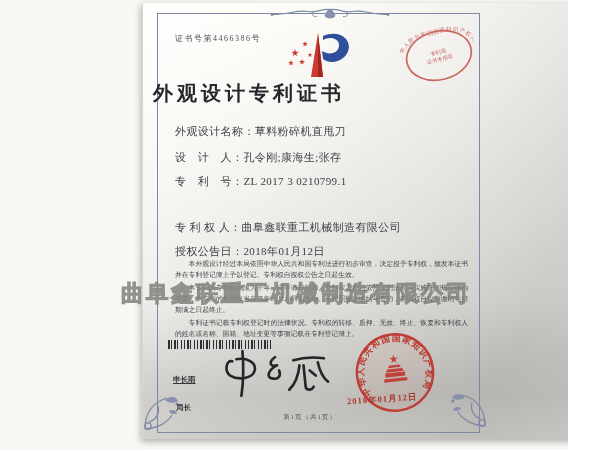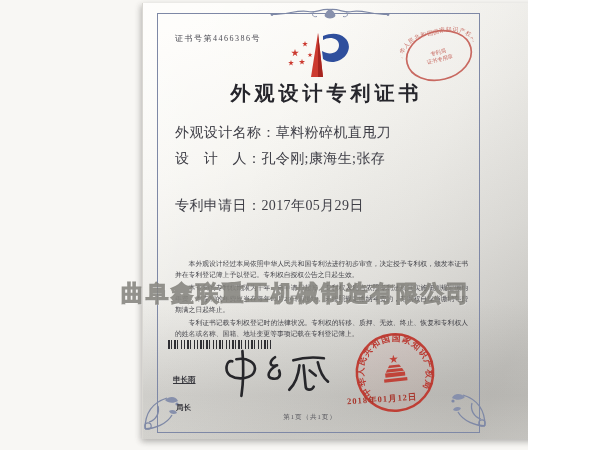--- a/index.html
+++ b/index.html
@@ -1,35 +1,35 @@
 <!DOCTYPE html>
 <html><head>
 <meta charset="utf-8">
 <style>
   html,body{margin:0;padding:0;}
   body{font-family:"Liberation Serif","DejaVu Serif",serif;}
-  .stage{position:relative;width:528px;height:450px;background:#f8f7f4;overflow:hidden;}
+  .stage{position:relative;width:568px;height:450px;background:#f8f7f4;overflow:hidden;}
   .paper{position:absolute;left:142px;top:3px;width:462px;height:436px;
          background:linear-gradient(163deg,#fdfcf9 6%,#f6f5f1 32%,#e9e8e4 58%,#d6d5d1 82%,#d9d8d4 100%);
          border-left:1px solid #d9d7d2;box-shadow:-2px 2px 6px rgba(60,58,54,.18),0 3px 6px rgba(60,58,54,.22);}
   .paper-sheen{position:absolute;inset:0;pointer-events:none;
          background:linear-gradient(115deg,rgba(255,255,255,.45) 0%,rgba(255,255,255,0) 28%,rgba(125,122,116,.07) 55%,rgba(95,92,88,.15) 80%,rgba(130,128,122,.10) 100%);}
   .paper-bottom-shade{position:absolute;inset:0;pointer-events:none;
          background:linear-gradient(to bottom,rgba(0,0,0,0) 68%,rgba(96,94,90,.14) 90%,rgba(140,138,132,.10) 100%);}
   .frame{position:absolute;left:157px;top:13px;width:321px;height:418px;border:1.5px solid #7e88a6;}
   .flourish-top{position:absolute;left:270px;top:5px;width:120px;height:17px;}
   .corner{position:absolute;width:44px;height:42px;}
   .corner.bl{left:141px;top:391px;}
   .corner.br{left:445px;top:388px;transform:scaleX(-1);}
   .cert-no{position:absolute;left:175px;top:33px;font-size:8px;letter-spacing:1.5px;color:#4a4a52;}
   .logo{position:absolute;left:282px;top:31px;width:72px;height:52px;}
   .badge{position:absolute;left:402px;top:27px;width:74px;height:57px;transform:rotate(-14deg);opacity:.85;}
-  .title{position:absolute;left:166px;top:80px;width:321px;text-align:center;font-size:20px;font-weight:bold;
+  .title{position:absolute;left:153px;top:80px;width:321px;font-size:20px;font-weight:bold;
          letter-spacing:4px;color:#26262c;}
-  .field{position:absolute;left:175px;width:300px;font-size:14px;color:#3e3e46;letter-spacing:.4px;}
+  .field{position:absolute;left:175px;width:300px;font-size:11px;color:#3e3e46;letter-spacing:.4px;}
   .f0{top:124px}.f1{top:150px}.f2{top:174px}.f3{top:197px}.f4{top:220px}.f5{top:244px}
   .paras{position:absolute;left:175px;top:258px;width:293px;font-size:6.8px;line-height:1.62;
          text-align:justify;color:#45454b;}
   .paras p{margin:0 0 2px 0;text-indent:2em;}
   .watermark{position:absolute;left:121px;top:278px;white-space:nowrap;font-weight:bold;
          font-size:22.5px;letter-spacing:2.5px;color:rgba(150,148,142,.34);
          -webkit-text-fill-color:rgba(255,255,255,.18);-webkit-text-stroke:1.1px rgba(118,116,110,.78);
          text-shadow:1px 1px 1px rgba(255,255,255,.55);pointer-events:none;}
   .barcode{position:absolute;left:168px;top:340px;width:103px;height:9px;
          background:repeating-linear-gradient(90deg,#2f2f33 0 1.6px,rgba(0,0,0,0) 1.6px 3.1px,#2f2f33 3.1px 4.1px,rgba(0,0,0,0) 4.1px 6.4px);}
@@ -106,22 +106,28 @@
   </svg>
 
   <div class="title">外观设计专利证书</div>
 
   <div class="field f0">
     <span>外观设计名称：</span><span>草料粉碎机直甩刀</span>
   </div>
   <div class="field f1">
     <span>设　计　人：</span><span>孔令刚;康海生;张存</span>
   </div>
-  <div class="field f3">
-    <span>专利申请日：</span><span>2017年05月29日</span>
+  <div class="field f2">
+    <span>专　利　号：</span><span>ZL 2017 3 0210799.1</span>
+  </div>
+  <div class="field f4">
+    <span>专 利 权 人：</span><span>曲阜鑫联重工机械制造有限公司</span>
+  </div>
+  <div class="field f5">
+    <span>授权公告日：</span><span>2018年01月12日</span>
   </div>
 
   <div class="paras">
     <p>本外观设计经过本局依照中华人民共和国专利法进行初步审查，决定授予专利权，颁发本证书并在专利登记簿上予以登记。专利权自授权公告之日起生效。</p>
     <p>本专利的专利权期限为十年，自申请日起算。专利权人应当依照专利法及其实施细则规定缴纳年费，本专利的年费应当在每年05月29日前缴纳。未按照规定缴纳年费的，专利权自应当缴纳年费期满之日起终止。</p>
     <p>专利证书记载专利权登记时的法律状况。专利权的转移、质押、无效、终止、恢复和专利权人的姓名或名称、国籍、地址变更等事项记载在专利登记簿上。</p>
   </div>
 
   <div class="watermark">曲阜鑫联重工机械制造有限公司</div>
 

